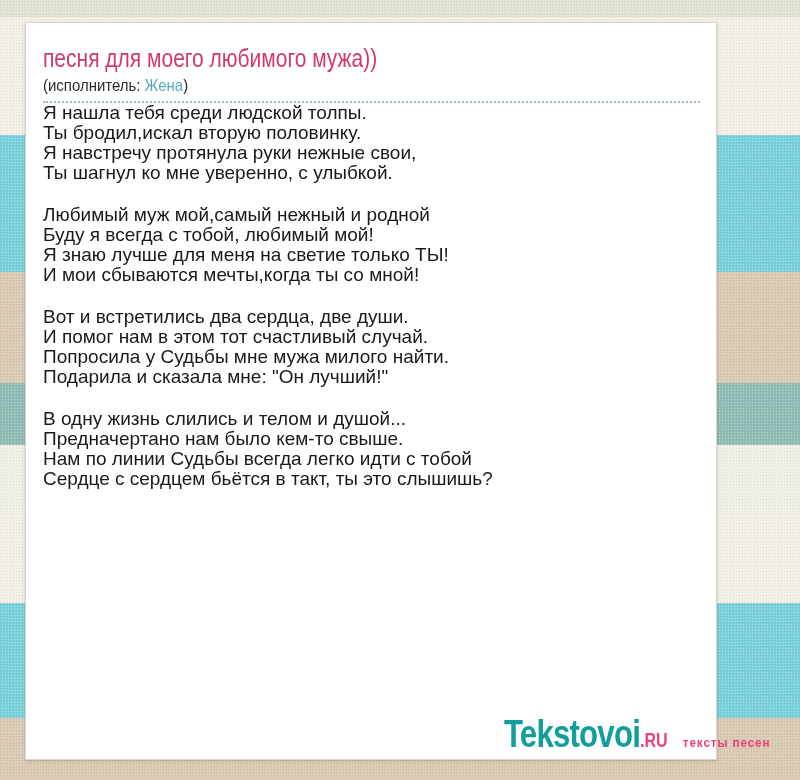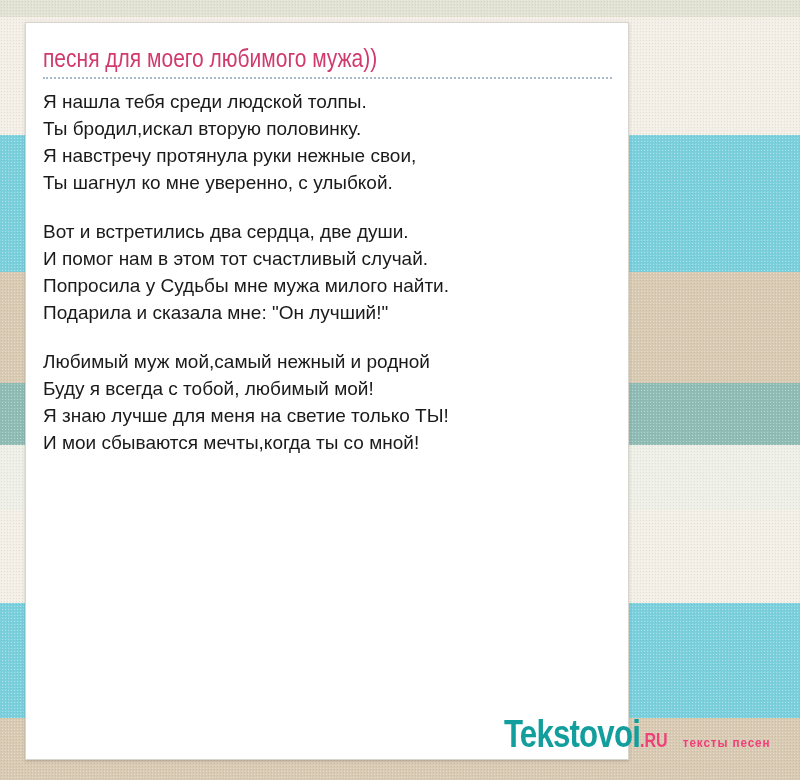--- a/index.html
+++ b/index.html
@@ -31,21 +31,21 @@
       radial-gradient(rgba(255,255,255,0.35) 1px, transparent 1px);
     background-size: 3px 3px, 3px 3px;
     background-position: 0 0, 1px 2px;
     pointer-events: none;
   }
 
   
   .card {
     position: absolute;
     left: 25px; top: 22px;
-    width: 604px; height: 738px;
+    width: 692px; height: 738px;
     background: #ffffff;
     border: 1px solid #d8d5cc;
     box-shadow: 0 1px 3px rgba(0,0,0,0.18);
     padding: 20px 16px 0 17px;
   }
 
   .page-title {
     display: inline-block;
     margin-top: 3px;
     font-size: 25px;
@@ -73,23 +73,22 @@
     cursor: pointer;
   }
 
   .header-separator {
     margin-top: 6px;
     border-bottom: 2px dotted #a8bac7;
     height: 1px;
   }
 
   .lyrics {
-    margin-top: 9px;
     font-size: 19px;
-    line-height: 27px;
+    line-height: 20px;
     color: #1a1a1a;
   }
   .stanza { margin: 0 0 22px 0; }
 
   
   .logo {
     position: absolute;
     right: 30px; top: 714px;
     text-align: left;
     line-height: 1;
@@ -136,27 +135,33 @@
   <div class="stripe stripe-6"></div>
   <div class="stripe stripe-7"></div>
   <div class="stripe stripe-8"></div>
   <div class="stripe stripe-9"></div>
 </div>
 
 <div class="card">
 
   <h1 class="page-title">песня для моего любимого мужа))</h1>
 
+  <div>
+    <div class="performer-line">
+      <span>(исполнитель: </span><a class="performer-link">Жена</a><span>)</span>
+    </div>
+  </div>
 
   <div class="header-separator"></div>
 
   <div class="lyrics">
       <p class="stanza">Я нашла тебя среди людской толпы.<br>Ты бродил,искал вторую половинку.<br>Я навстречу протянула руки нежные свои,<br>Ты шагнул ко мне уверенно, с улыбкой.</p>
+      <p class="stanza">Любимый муж мой,самый нежный и родной<br>Буду я всегда с тобой, любимый мой!<br>Я знаю лучше для меня на светие только ТЫ!<br>И мои сбываются мечты,когда ты со мной!</p>
       <p class="stanza">Вот и встретились два сердца, две души.<br>И помог нам в этом тот счастливый случай.<br>Попросила у Судьбы мне мужа милого найти.<br>Подарила и сказала мне: "Он лучший!"</p>
-      <p class="stanza">Любимый муж мой,самый нежный и родной<br>Буду я всегда с тобой, любимый мой!<br>Я знаю лучше для меня на светие только ТЫ!<br>И мои сбываются мечты,когда ты со мной!</p>
+      <p class="stanza">В одну жизнь слились и телом и душой...<br>Предначертано нам было кем-то свыше.<br>Нам по линии Судьбы всегда легко идти с тобой<br>Сердце с сердцем бьётся в такт, ты это слышишь?</p>
     </div>
 
 </div>
 
 <div class="logo">
   <div class="logo-main"><span class="logo-name">Tekstovoi</span><span class="logo-tld">.RU</span></div>
   <div class="logo-tagline">тексты песен</div>
 </div>
 
 </body></html>

